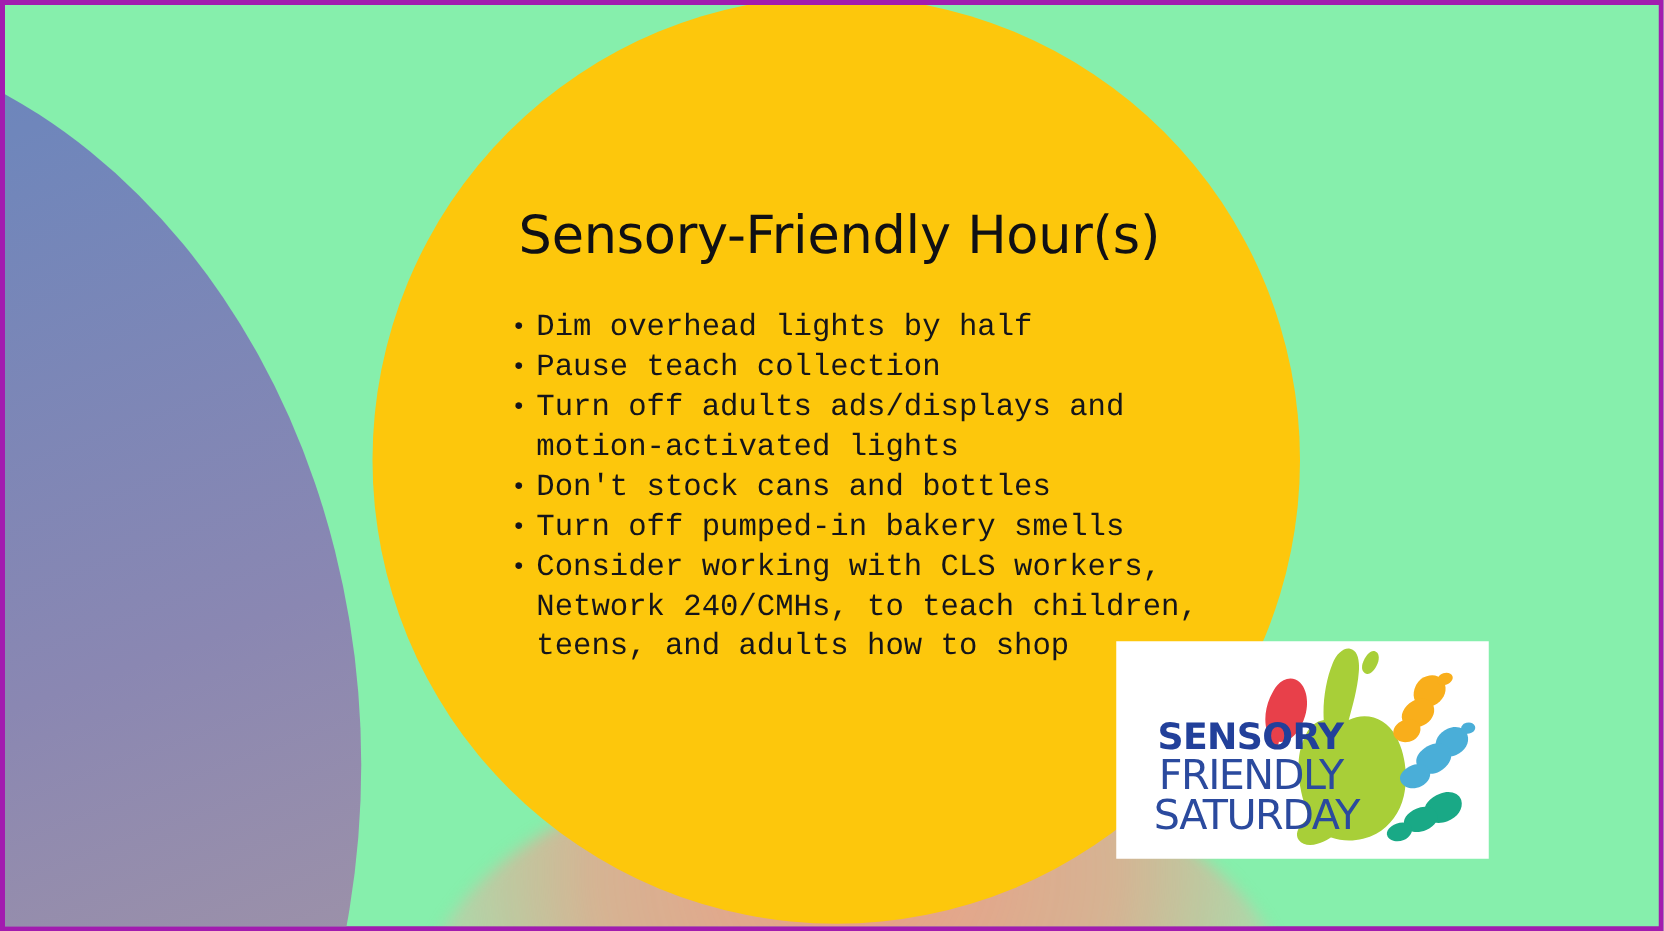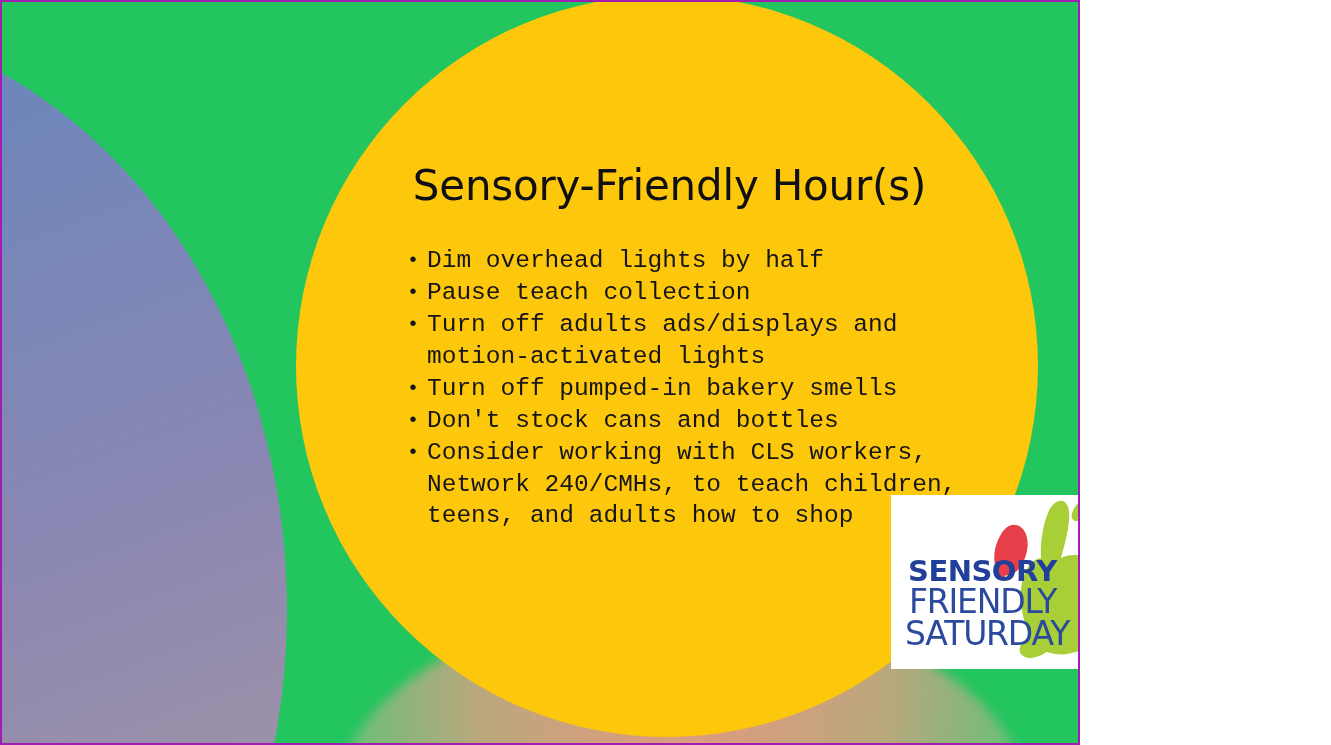--- a/index.html
+++ b/index.html
@@ -3,27 +3,27 @@
 <meta charset="utf-8">
 <title>Sensory-Friendly Hour(s)</title>
 <style>
   html, body {
     margin: 0;
     padding: 0;
     background: #ffffff;
   }
   #slide {
     position: relative;
-    width: 1080px;
+    width: 1331px;
     height: 745px;
     overflow: hidden;
-    background: #22c55e;
+    background: #86efac;
     font-family: "DejaVu Sans", "Liberation Sans", sans-serif;
     box-sizing: border-box;
-    border: 2px solid #a21caf;
+    border: 4px solid #a21caf;
   }
 
   
   .bg-layer {
     position: absolute;
     inset: 0;
     overflow: hidden;
     pointer-events: none;
   }
   .shape-blue {
@@ -99,25 +99,26 @@
     top: 0;
     font-size: 20px;
     line-height: 31.6px;
     color: #15151a;
   }
 
   
   .logo-box {
     position: absolute;
     left: 889px;
-    top: 493px;
+    top: 509px;
     width: 282px;
     height: 174px;
     background: #ffffff;
     overflow: hidden;
+    padding-left: 16px;
   }
   .logo-svg {
     display: block;
     width: 282px;
     height: 174px;
   }
   .logo-word-1 {
     font-family: "DejaVu Sans", "Liberation Sans", sans-serif;
     font-weight: 700;
     font-size: 29px;
@@ -144,22 +145,22 @@
   </div>
 
   <div class="content">
 
     <h1 class="slide-title">Sensory-Friendly Hour(s)</h1>
 
     <ul class="bullet-list">
       <li class="bullet-item">Dim overhead lights by half</li>
       <li class="bullet-item">Pause teach collection</li>
       <li class="bullet-item">Turn off adults ads/displays and motion-activated lights</li>
+      <li class="bullet-item">Don't stock cans and bottles</li>
       <li class="bullet-item">Turn off pumped-in bakery smells</li>
-      <li class="bullet-item">Don't stock cans and bottles</li>
       <li class="bullet-item">Consider working with CLS workers, Network 240/CMHs, to teach children, teens, and adults how to shop</li>
     </ul>
 
     <div class="logo-box">
       <svg class="logo-svg" viewBox="0 0 282 174" xmlns="http://www.w3.org/2000/svg">
 
         <g>
           <path fill="#a8cf38" d="M150 63 C149 48 152 30 157 18 C160 10 166 5 171 6 C177 7 179 15 178 25
                    C177 38 173 52 170 63 C176 60 183 59 190 61 C200 64 207 72 211 83
                    C216 96 217 111 214 124 C211 137 203 148 192 154 C181 160 167 161 156 157

